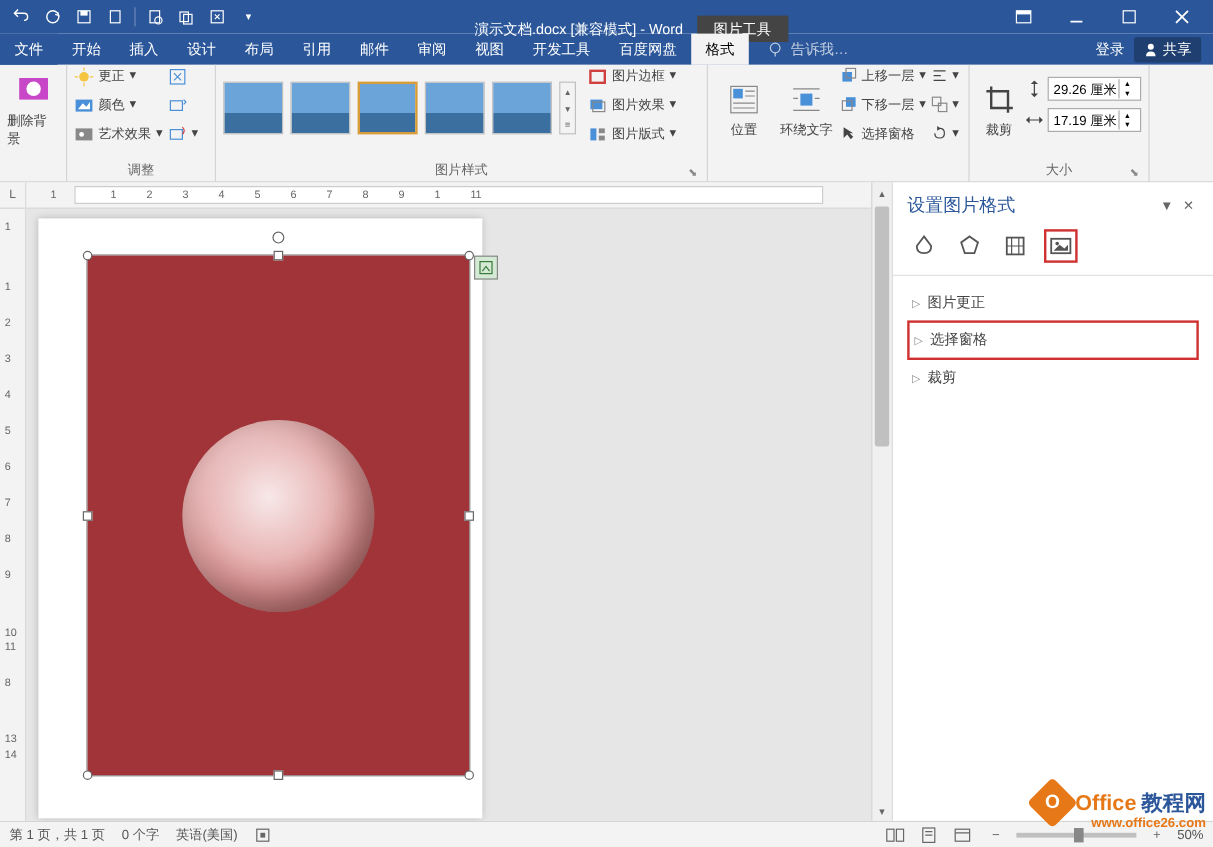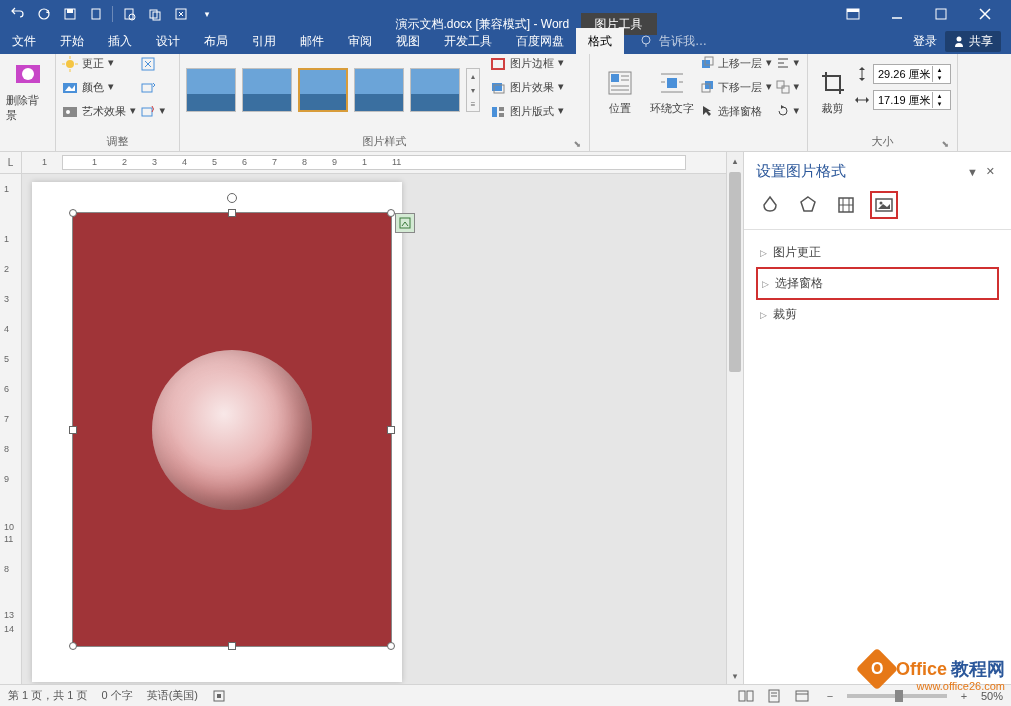--- a/index.html
+++ b/index.html
@@ -87,21 +87,21 @@
 .view-btn { width: 22px; height: 18px; display:flex; align-items:center; justify-content:center; cursor:pointer; color:#666;}
 .zoom-slider { width: 100px; height: 4px; background: #c0c0c0; position: relative; }
 .zoom-slider .knob { position:absolute; left:48px; top:-4px; width:8px; height:12px; background:#888;}
 
 
 .watermark { position: absolute; right: 6px; bottom: 22px; display: flex; align-items: center; gap: 4px; font-size: 18px; font-weight: bold; }
 .watermark .logo { width: 30px; height: 30px; background: #e67817; border-radius: 4px; transform: rotate(45deg); display:flex; align-items:center; justify-content:center;}
 .watermark .logo span { transform: rotate(-45deg); color:#fff; font-size:16px;}
 .watermark .txt1 { color: #e67817; }
 .watermark .txt2 { color: #2B579A; }
-.watermark .url { position:absolute; right:0; bottom:-8px; font-size:11px; color:#e67817; font-weight:normal;text-align:center;}
+.watermark .url { position:absolute; right:0; bottom:-8px; font-size:11px; color:#e67817; font-weight:bold;text-align:center;}
 
 svg { display: block; }
 </style>
 </head>
 <body>
 
 <div class="titlebar">
   <div class="qat">
     <div class="qat-btn">
         <svg width="14" height="14" viewBox="0 0 14 14">

